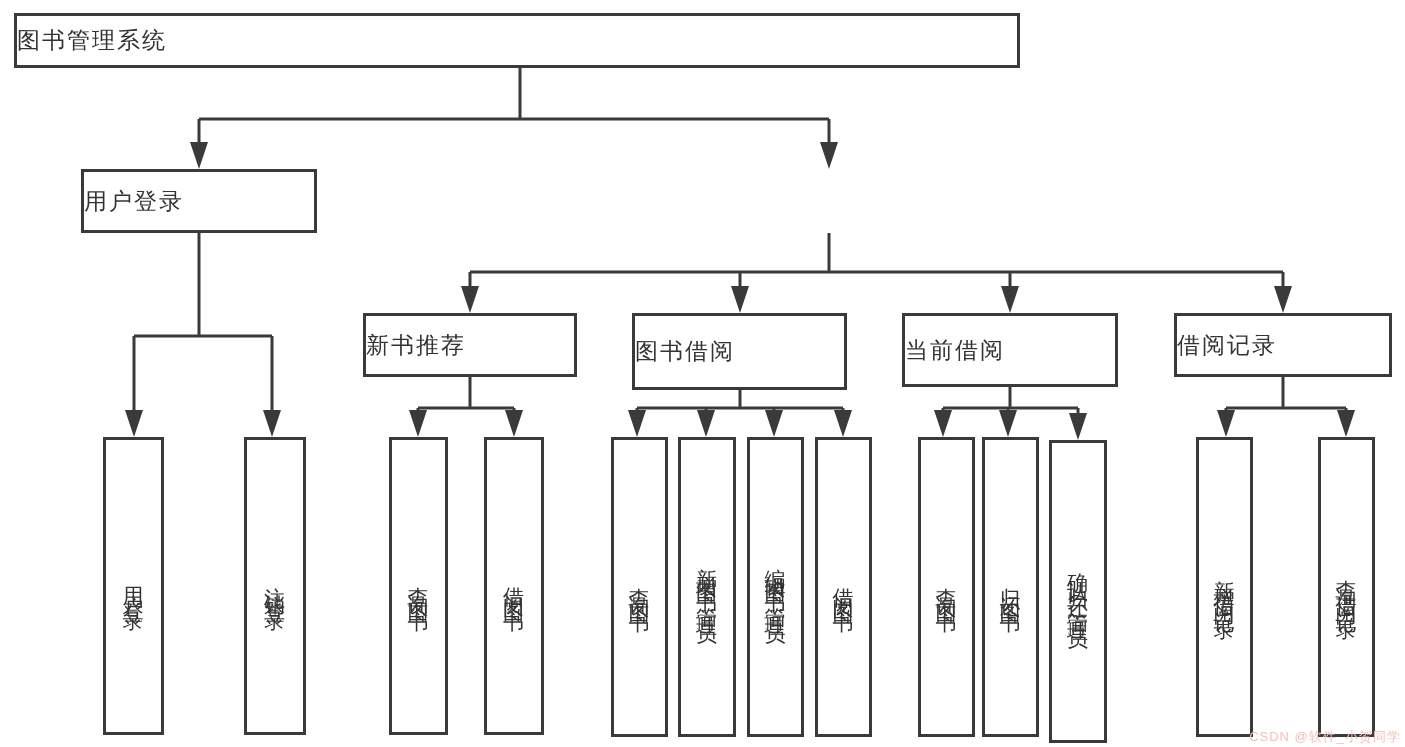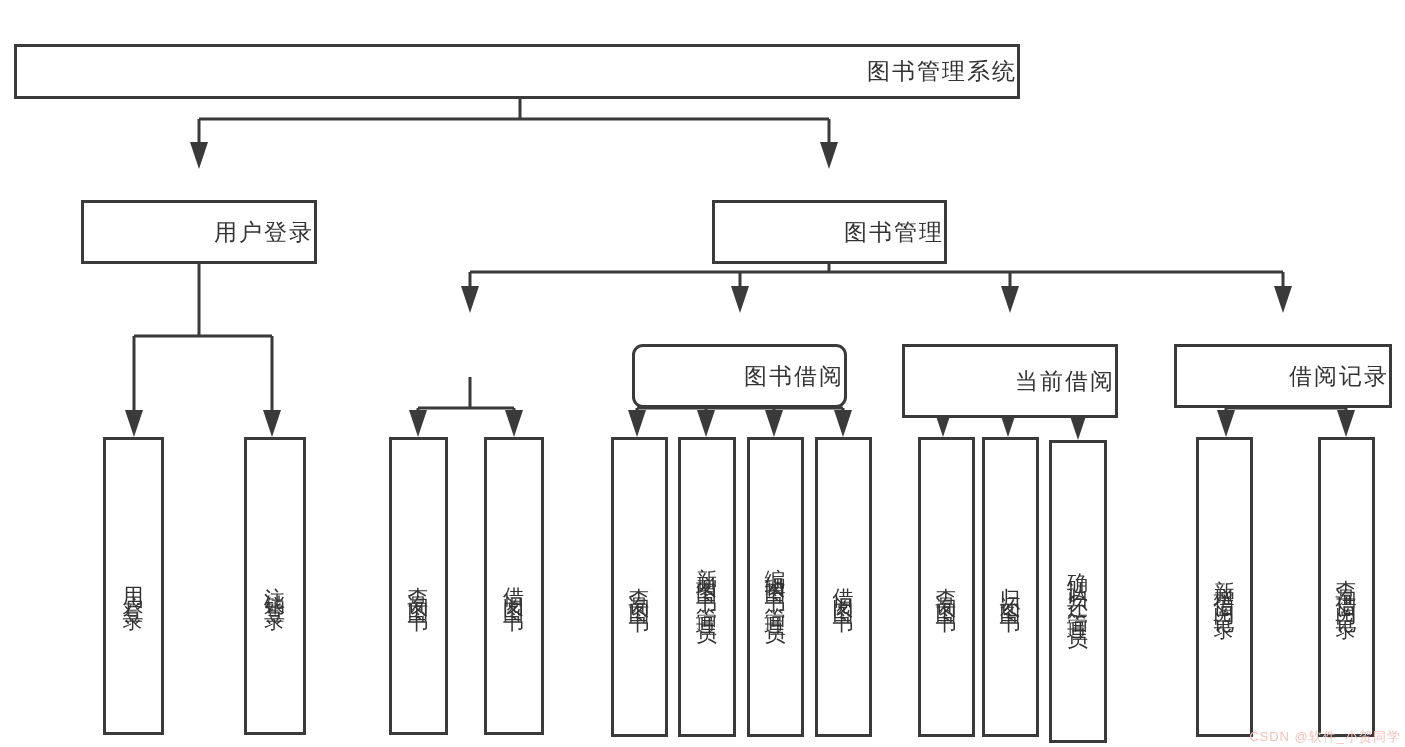--- a/index.html
+++ b/index.html
@@ -18,24 +18,23 @@
     overflow:hidden;
   }
   #wires{position:absolute;left:0;top:0;width:1405px;height:747px;}
   #wires path{stroke:var(--line);stroke-width:3;fill:none;}
   #wires polygon{fill:var(--line);stroke:none;}
   .hbox{
     position:absolute;
     box-sizing:border-box;
     border:3px solid var(--line);
     background:#fff;
-    display:flex;align-items:center;justify-content:flex-end;
+    display:flex;align-items:center;justify-content:flex-start;
     font-size:23px;letter-spacing:2px;color:var(--txt);
     white-space:nowrap;
-    margin-top:31px;
   }
   .vbox{
     position:absolute;
     box-sizing:border-box;
     border:3px solid var(--line);
     background:#fff;
     display:flex;align-items:center;justify-content:center;
   }
   .vlabel{
     writing-mode:vertical-rl;
@@ -111,25 +110,25 @@
     </g>
   </svg>
 
   <div class="hbox" style="left:14px;top:13px;width:1006px;height:55px;">
     <span>图书管理系统</span>
   </div>
 
   <div class="hbox" style="left:81px;top:169px;width:236px;height:64px;">
     <span>用户登录</span>
   </div>
-  <div class="hbox" style="left:712px;top:169px;width:235px;height:64px;">
-    <span>图书管理</span>
+
+  <div class="hbox" style="left:363px;top:313px;width:214px;height:64px;">
+    <span>新书推荐</span>
   </div>
-
-  <div class="hbox" style="left:632px;top:313px;width:215px;height:64px;border-radius:11px;">
+  <div class="hbox" style="left:632px;top:313px;width:215px;height:77px;">
     <span>图书借阅</span>
   </div>
   <div class="hbox" style="left:902px;top:313px;width:216px;height:74px;">
     <span>当前借阅</span>
   </div>
   <div class="hbox" style="left:1174px;top:313px;width:218px;height:64px;">
     <span>借阅记录</span>
   </div>
 
   <div class="vbox" style="left:103px;top:437px;width:61px;height:298px;">

